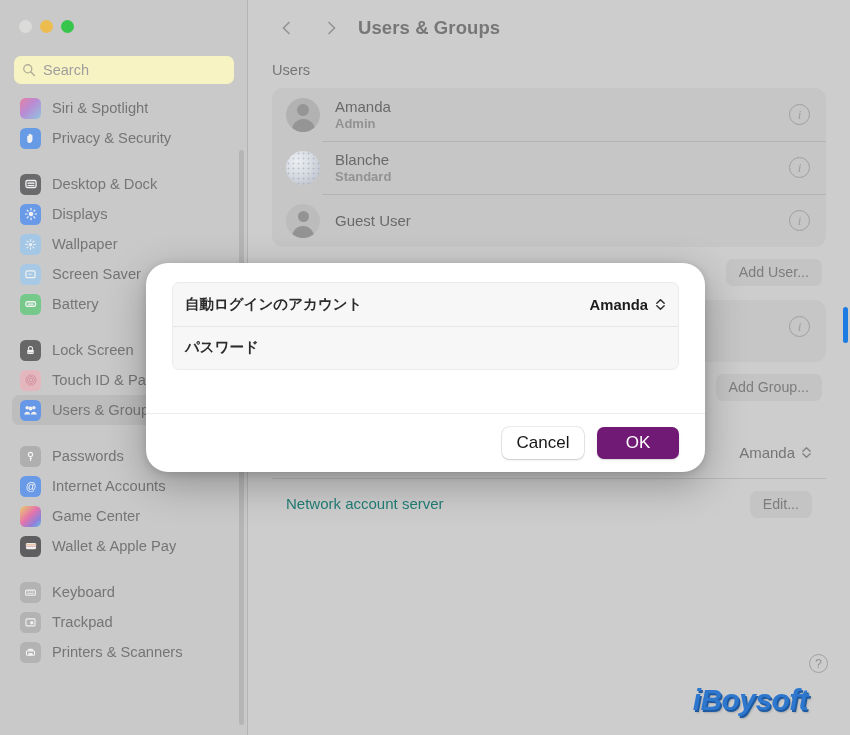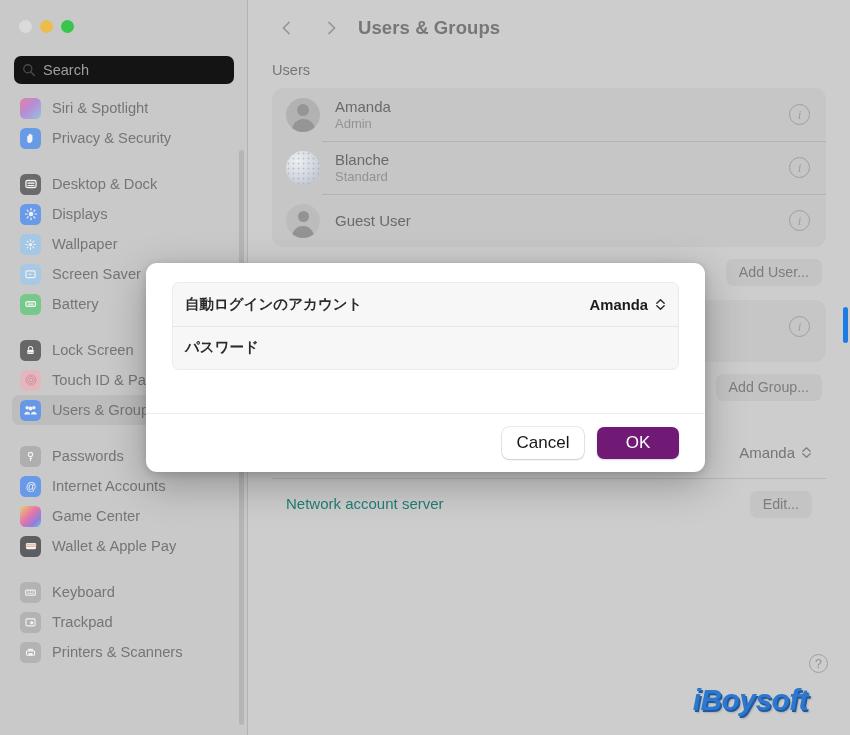--- a/index.html
+++ b/index.html
@@ -36,21 +36,21 @@
   }
   .tl { width: 13px; height: 13px; border-radius: 50%; }
   .tl-close { background: #dededc; }
   .tl-min   { background: #f2bc42; }
   .tl-max   { background: #28c63f; }
 
   #search-wrap {
     margin: 14px 14px 0 14px;
     height: 28px;
     border-radius: 7px;
-    background: #000000;
+    background: #fef9c3;
     display: flex; align-items: center;
     padding: 0 8px;
     gap: 7px;
   }
   #search-wrap svg { flex: 0 0 14px; opacity: .55; }
   #search-input {
     border: 0; background: transparent; outline: none;
     font-family: inherit; font-size: 14.5px; color: #6e6e6e;
     width: 100%;
   }
@@ -193,21 +193,21 @@
     width: 11px; height: 11px; border-radius: 50%;
     background: #8e8e8e; left: 11.5px; top: 7px;
   }
   .avatar.guest::after {
     content: ""; position: absolute;
     width: 22px; height: 13px; border-radius: 11px 11px 0 0;
     background: #8e8e8e; left: 6px; top: 22px;
   }
   .row-text { display: flex; flex-direction: column; gap: 1px; }
   .row-name { font-size: 15px; color: #5f5f5f; }
-  .row-sub  { font-size: 13px; color: #8d8d8d; }
+  .row-sub  { font-size: 13px; color: #8d8d8d; font-weight: bold; }
   .row-spacer { flex: 1 1 auto; }
   .info-btn {
     width: 21px; height: 21px; border-radius: 50%;
     border: 1.4px solid #9b9b9b;
     color: #9b9b9b;
     display: flex; align-items: center; justify-content: center;
     font-size: 13px; font-family: "Liberation Serif", serif;
     font-style: italic;
     flex: 0 0 21px;
   }
@@ -268,21 +268,21 @@
   
   #sheet-shade {
     position: absolute; inset: 0;
     background: rgba(200,200,200,.10);
   }
   #sheet {
     position: absolute;
     left: 146px; top: 263px;
     width: 559px; height: 209px;
     background: #ffffff;
-    border-radius: 11px;
+    border-radius: 22px;
     box-shadow: 0 12px 40px rgba(0,0,0,.28), 0 2px 8px rgba(0,0,0,.14);
     display: flex; flex-direction: column; gap: 32px;
   }
   #sheet-body { padding: 19px 26px 0 26px; }
   #sheet-form {
     background: #f7f7f7;
     border: 1px solid #ebebeb;
     border-radius: 7px;
     overflow: hidden;
   }

